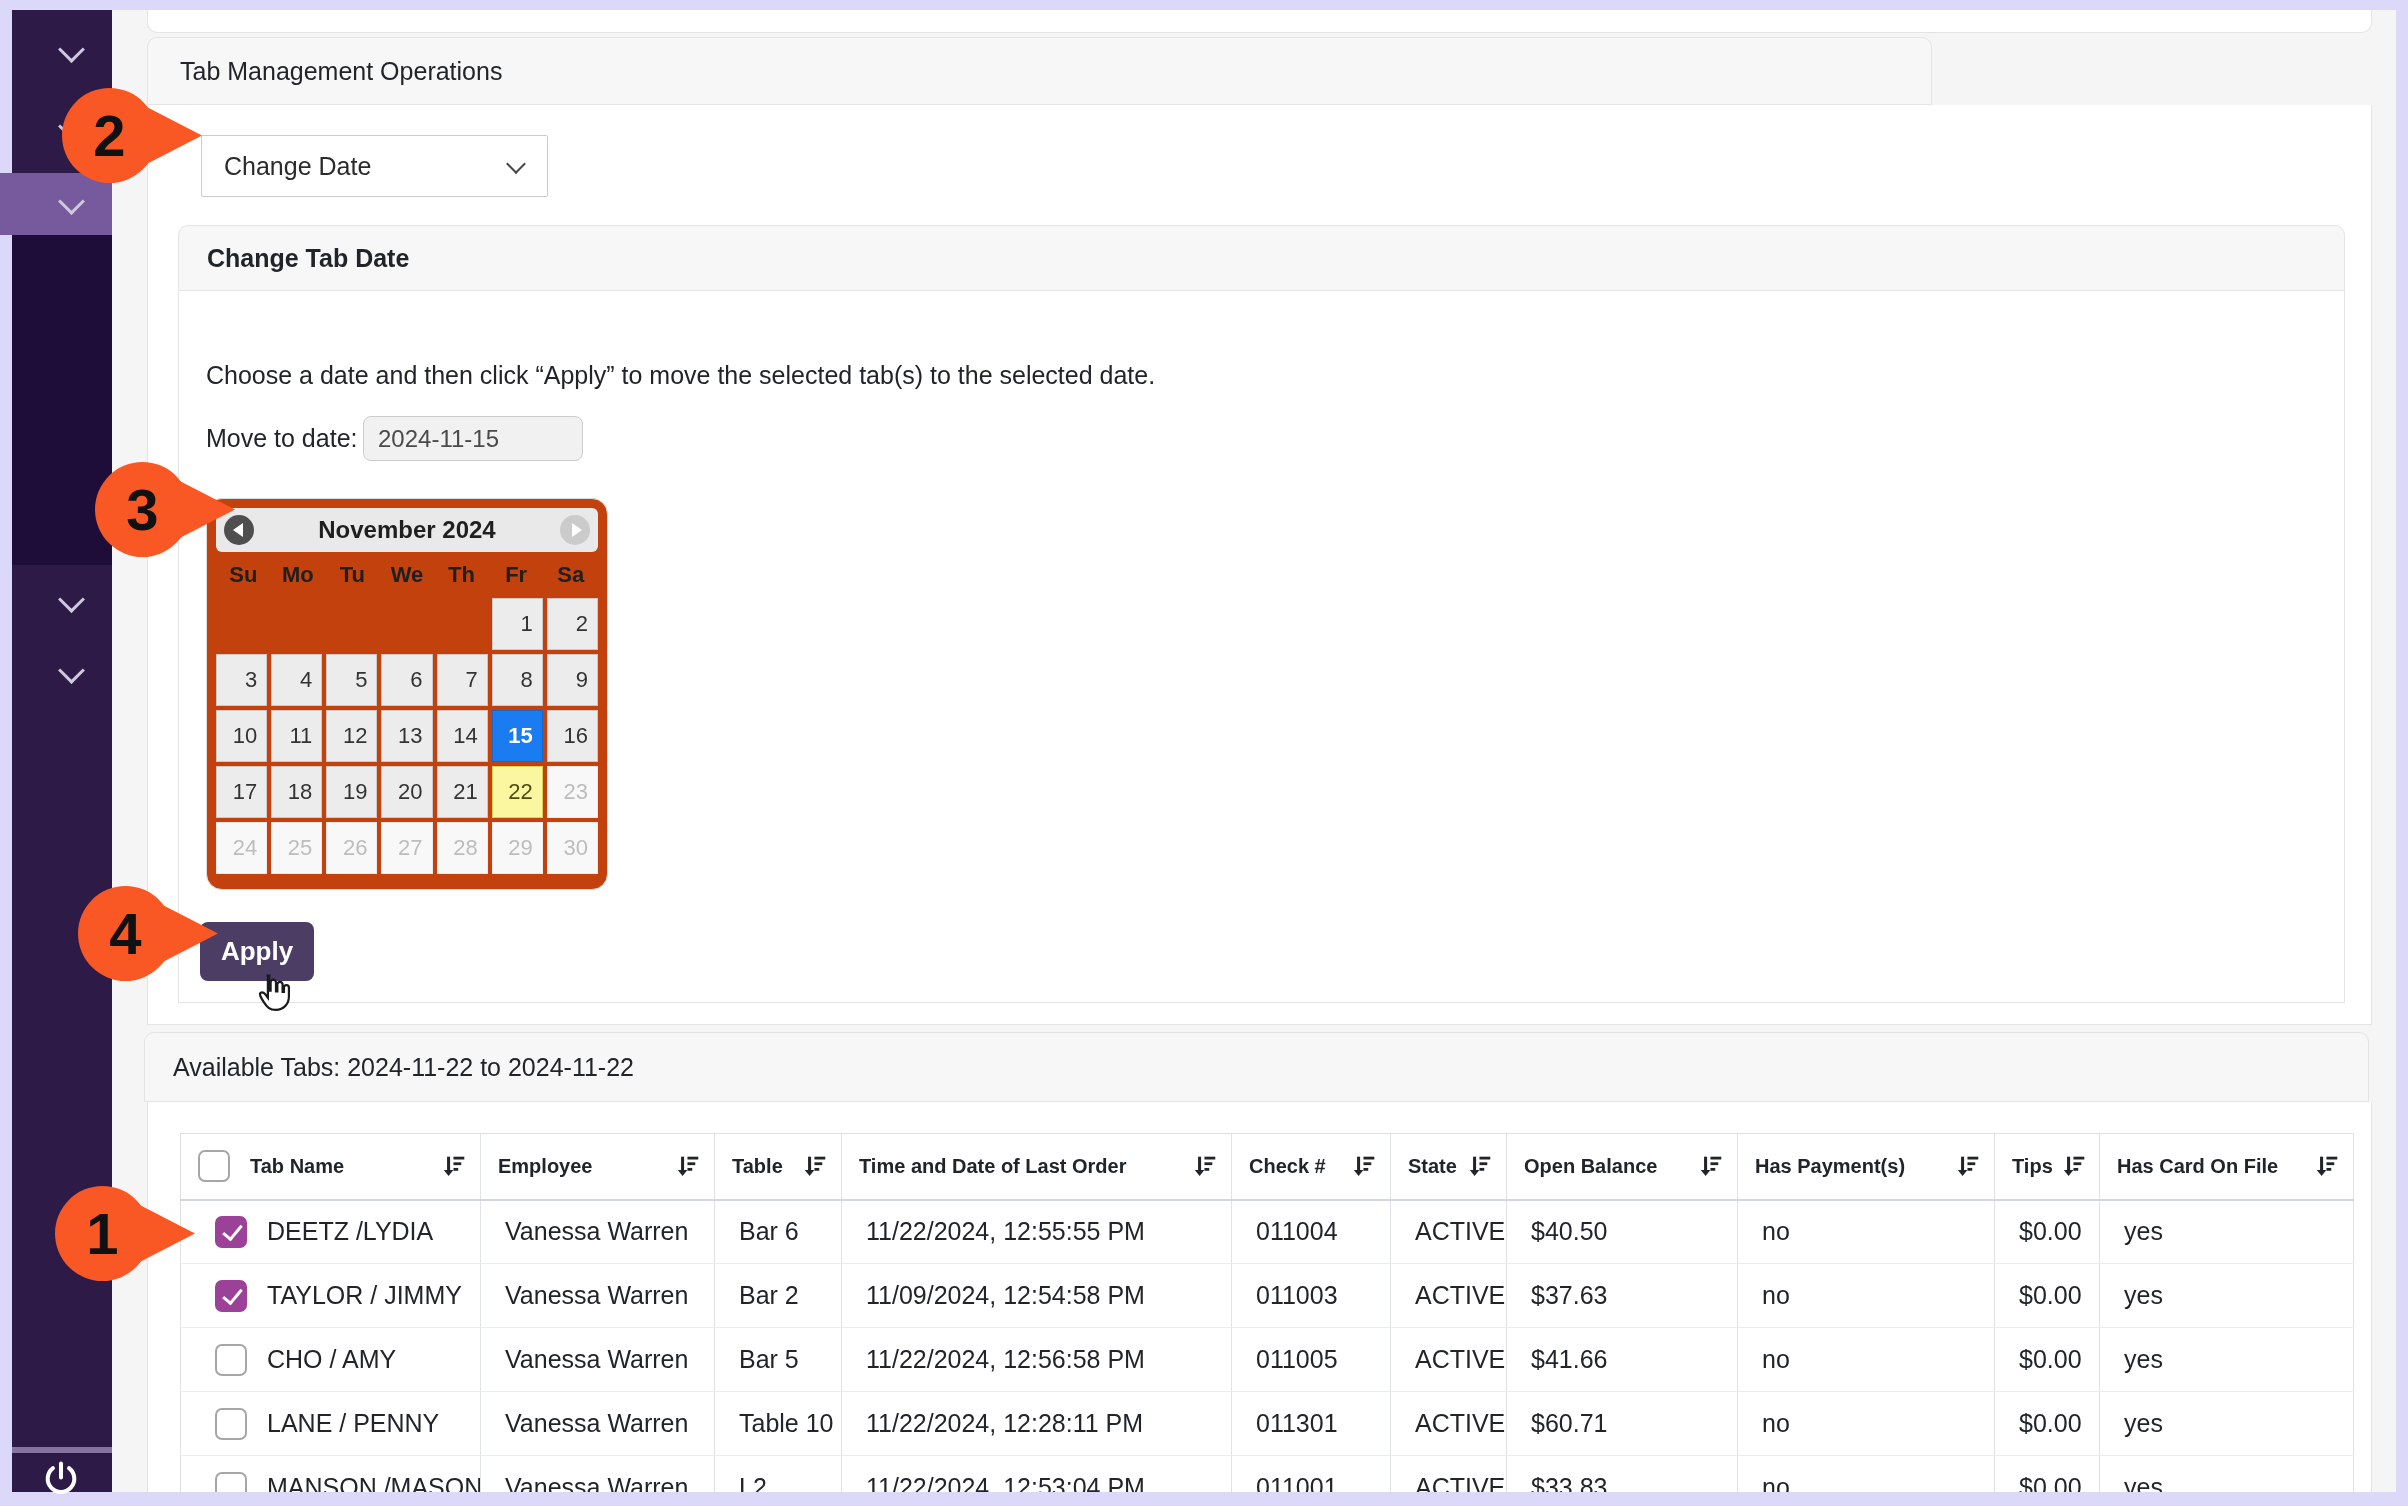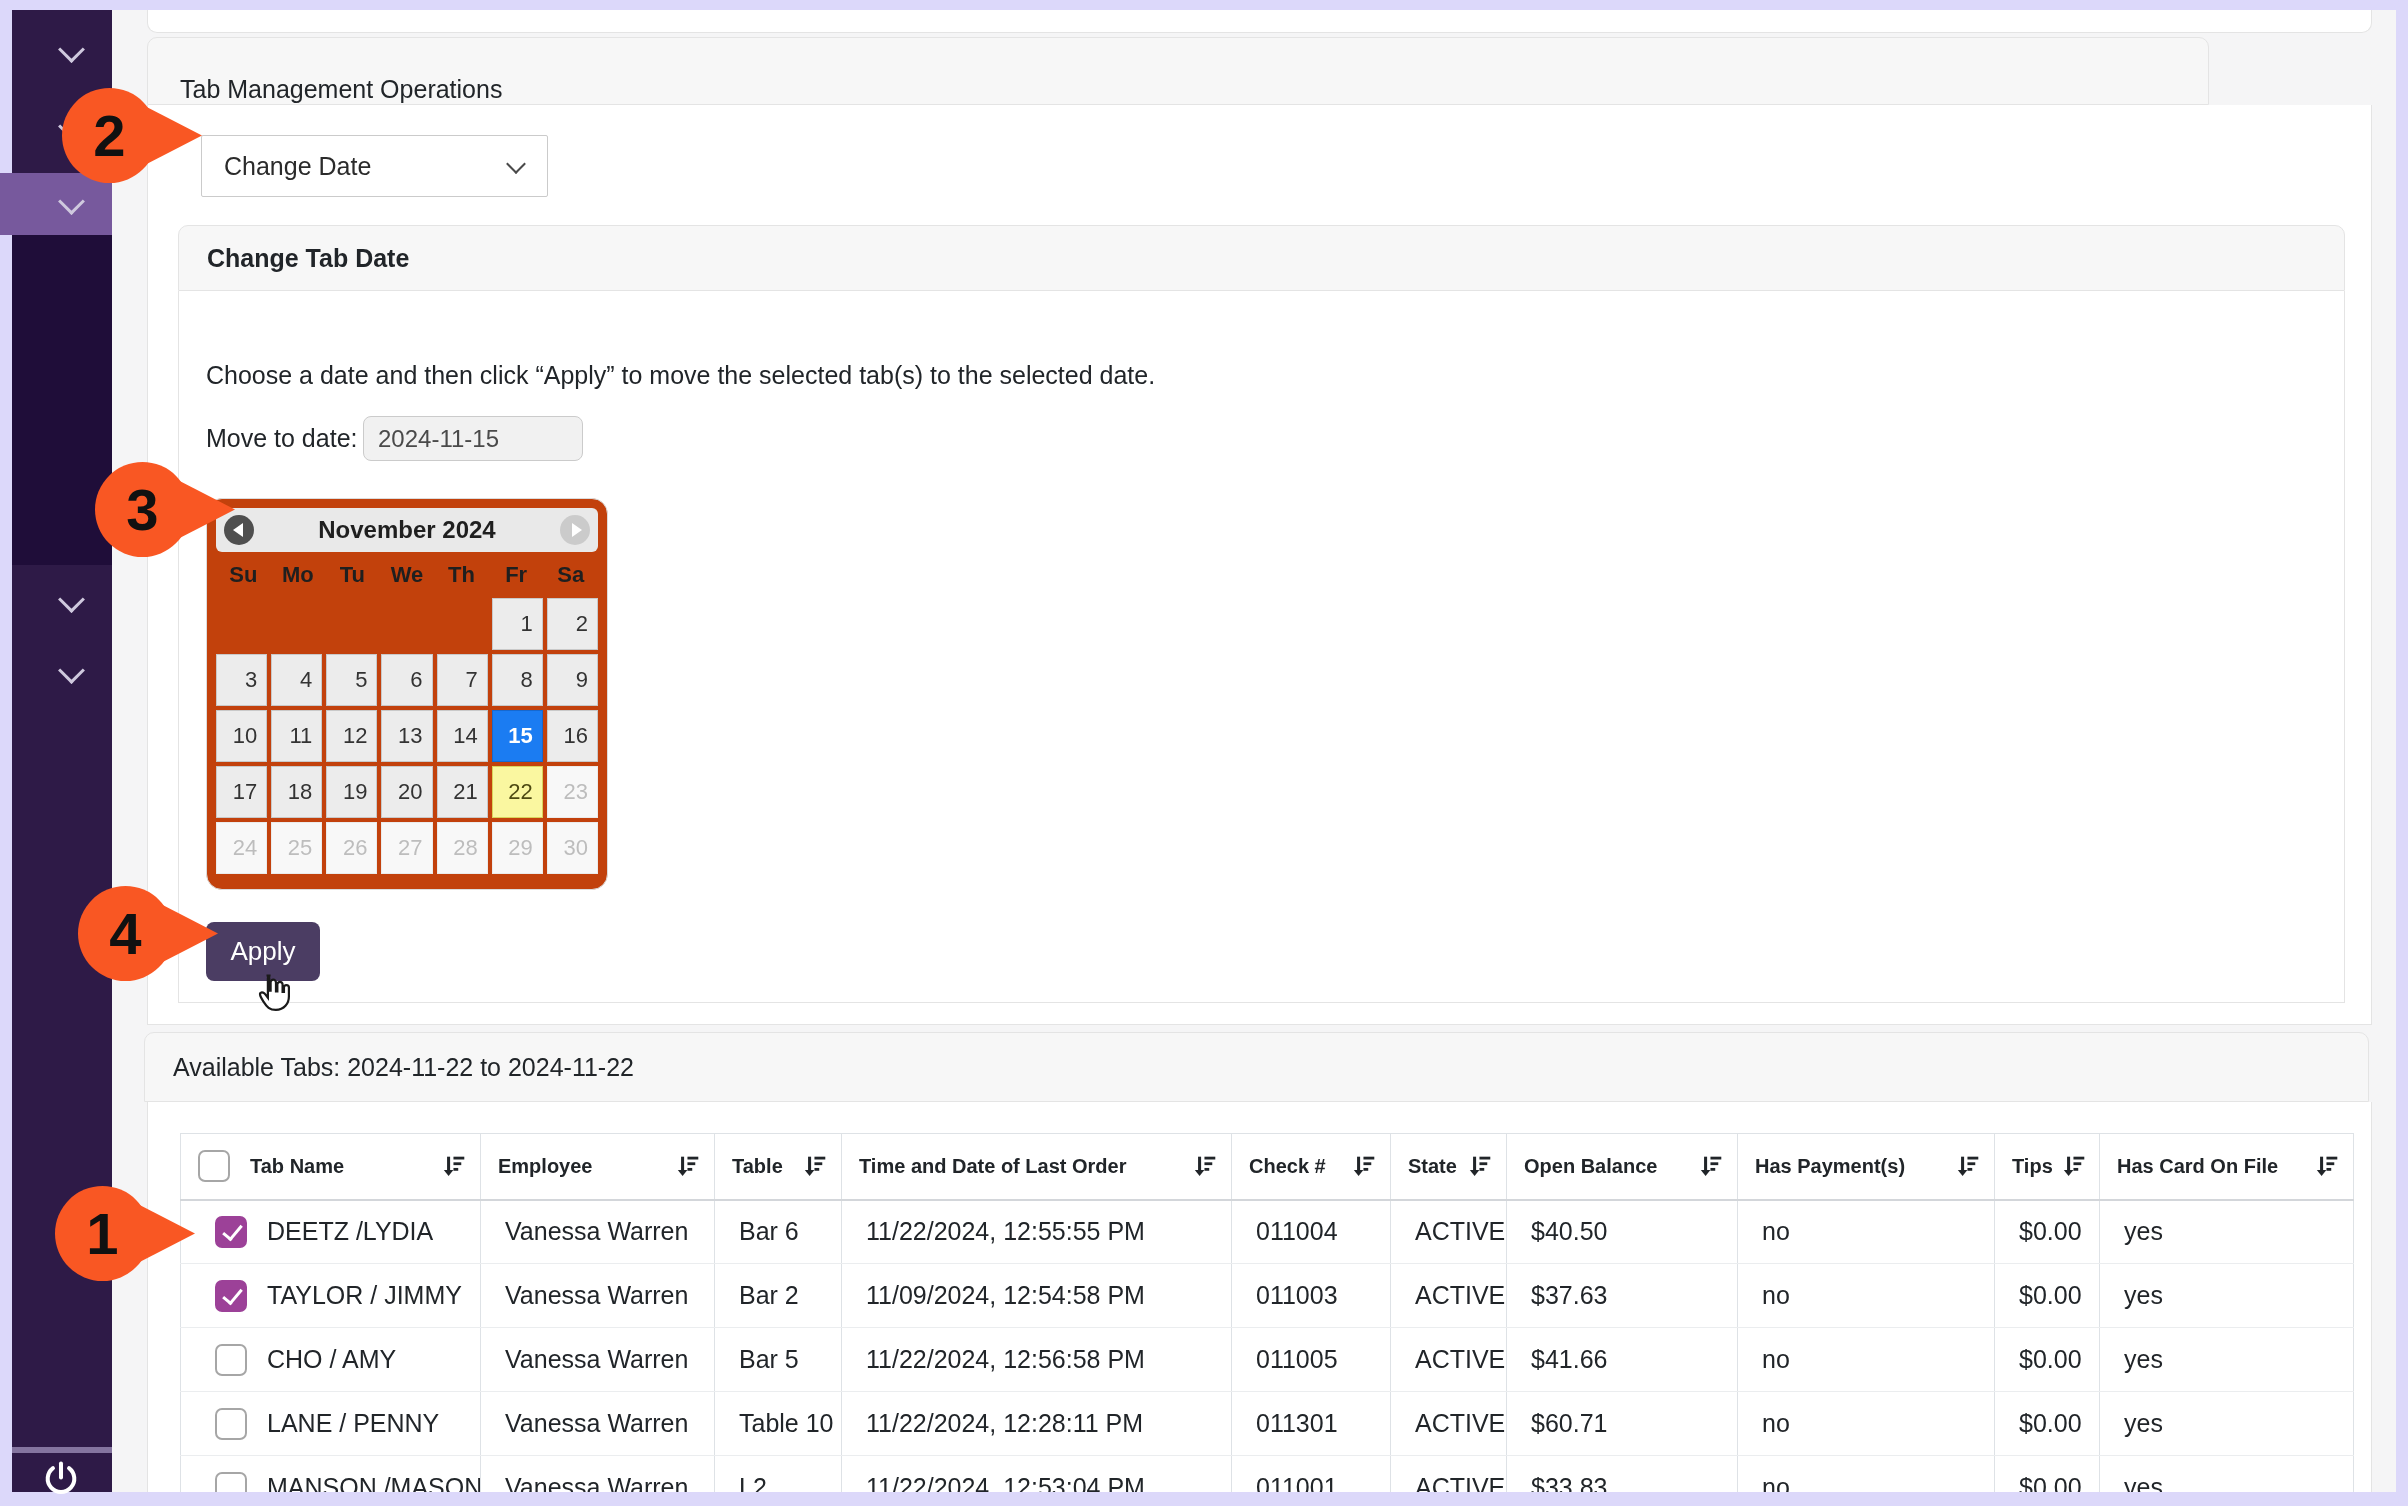--- a/index.html
+++ b/index.html
@@ -13,21 +13,21 @@
   .side-hl{position:absolute;left:-12px;top:163px;width:112px;height:62px;background:#77599D;}
   .chev{position:absolute;left:50px;width:16px;height:16px;border-right:3.4px solid #CFC9DE;border-bottom:3.4px solid #CFC9DE;transform:rotate(45deg);}
   .side-div{position:absolute;left:0;top:1437px;width:100px;height:6px;background:#84749F;}
   .power{position:absolute;left:28px;top:1448px;width:42px;height:42px;}
 
   
   #main{position:absolute;left:100px;top:0;right:0;bottom:0;overflow:hidden;}
   .card-h{position:absolute;background:#F7F7F7;border:1px solid #E4E4E4;border-radius:10px 10px 0 0;display:flex;align-items:center;font-size:25px;color:#212529;box-sizing:border-box;}
   .card-b{position:absolute;background:#FFFFFF;border:1px solid #E4E4E4;border-top:none;box-sizing:border-box;}
   #top-partial{left:35px;top:0;width:2225px;height:23px;background:#fff;border:1px solid #E4E4E4;border-top:none;border-radius:0 0 10px 10px;position:absolute;box-sizing:border-box;}
-  #tmo-head{left:35px;top:27px;width:2062px;height:68px;padding-left:32px;align-items:flex-end;}
+  #tmo-head{left:35px;top:27px;width:1785px;height:68px;padding-left:32px;}
   #tmo-body{left:35px;top:95px;width:2225px;height:920px;}
   #ctd-head{left:66px;top:215px;width:2167px;height:66px;padding-left:28px;font-weight:700;}
   #ctd-body{left:66px;top:281px;width:2167px;height:712px;}
 
   #change-date{position:absolute;left:89px;top:125px;width:347px;height:62px;background:#fff;border:1px solid #CBCBCB;box-sizing:border-box;border-radius:2px;font-size:25px;color:#2b2b2b;display:flex;align-items:center;padding-left:22px;cursor:pointer;}
   .sel-arrow{position:absolute;right:24px;top:21px;width:12px;height:12px;border-right:2.4px solid #4a4a4a;border-bottom:2.4px solid #4a4a4a;transform:rotate(45deg);}
 
   #instruction{position:absolute;left:94px;top:345px;height:40px;line-height:40px;font-size:25px;color:#212529;}
   #move-label{position:absolute;left:94px;top:406px;height:44px;line-height:44px;font-size:25px;color:#212529;}
   #move-input{position:absolute;left:251px;top:406px;width:220px;height:45px;background:#F1F1F1;border:1px solid #CBCBCB;border-radius:8px;box-sizing:border-box;font-size:24px;color:#4a4a4a;display:flex;align-items:center;padding-left:14px;}
@@ -42,21 +42,21 @@
   .tri.l{left:9px;border-right:10px solid #fff;}
   .tri.r{left:12px;border-left:10px solid #fff;}
   #cal-dow{display:grid;grid-template-columns:repeat(7,1fr);margin-top:10px;font-weight:700;font-size:22px;text-align:center;color:#1f1f1f;}
   #cal-grid{display:grid;grid-template-columns:repeat(7,1fr);gap:4px;margin-top:10px;}
   .cell{height:52px;line-height:50px;background:#ECECEC;border:1px solid #C9C9C9;text-align:right;padding-right:9px;font-size:22px;color:#333;box-sizing:border-box;cursor:pointer;}
   .cell.empty{background:transparent;border-color:transparent;cursor:default;}
   .cell.sel{background:#1B7CF2;border-color:#1668CF;color:#fff;font-weight:600;}
   .cell.today{background:#FAF7A0;border-color:#D9D45C;color:#4e4a12;}
   .cell.dis{background:#F8F8F8;border-color:#EBEBEB;color:#BDBDBD;cursor:default;}
 
-  #apply-btn{position:absolute;left:94px;top:912px;width:114px;height:59px;background:#4B3D63;border:none;border-radius:8px;color:#fff;font-size:26px;font-family:"Liberation Sans",sans-serif;cursor:pointer;}
+  #apply-btn{position:absolute;left:88px;top:912px;width:114px;height:59px;background:#4B3D63;border:none;border-radius:8px;color:#fff;font-size:26px;font-family:"Liberation Sans",sans-serif;cursor:pointer;font-weight:bold;}
   #cursor{position:absolute;left:138px;top:958px;width:44px;height:48px;z-index:40;}
 
   #at-head{left:32px;top:1022px;width:2225px;height:70px;padding-left:28px;}
   #at-body{left:35px;top:1092px;width:2225px;height:390px;border-bottom:none;}
 
   
   #tabs-table{position:absolute;left:68px;top:1123px;width:2173px;border-collapse:collapse;table-layout:fixed;background:#fff;font-size:25px;color:#212529;}
   #tabs-table th,#tabs-table td{border-right:1px solid #DEE2E6;overflow:hidden;white-space:nowrap;box-sizing:border-box;}
   #tabs-table th:first-child,#tabs-table td:first-child{border-left:1px solid #DEE2E6;}
   #tabs-table thead th{border-top:1px solid #DEE2E6;border-bottom:2px solid #D3D6DA;height:66px;font-weight:700;text-align:right;font-size:20px;}

